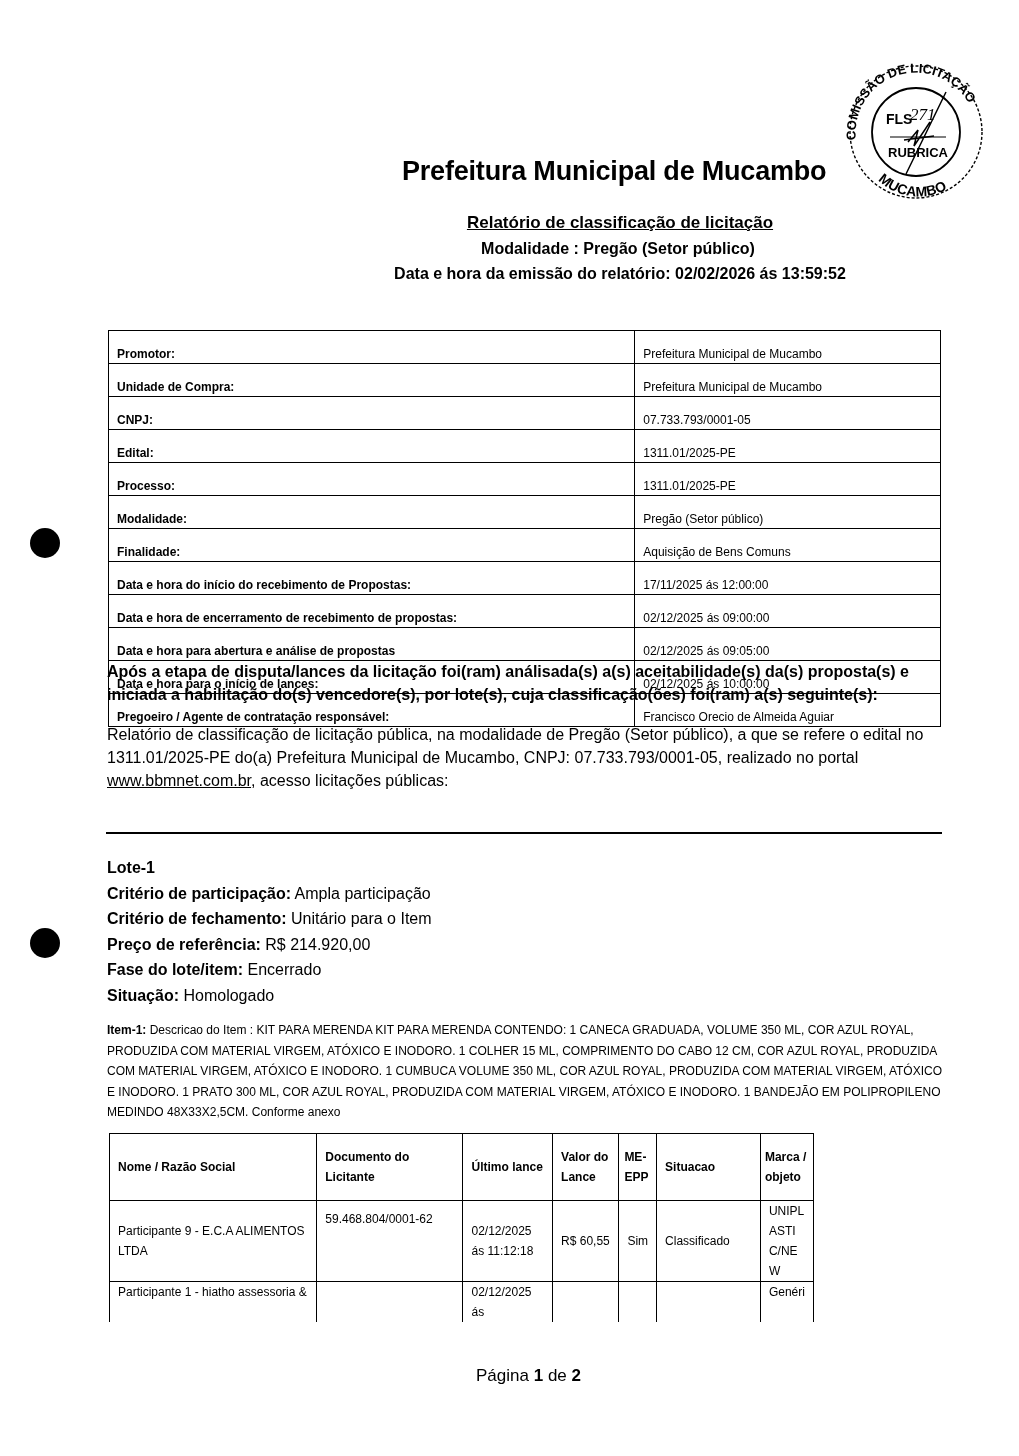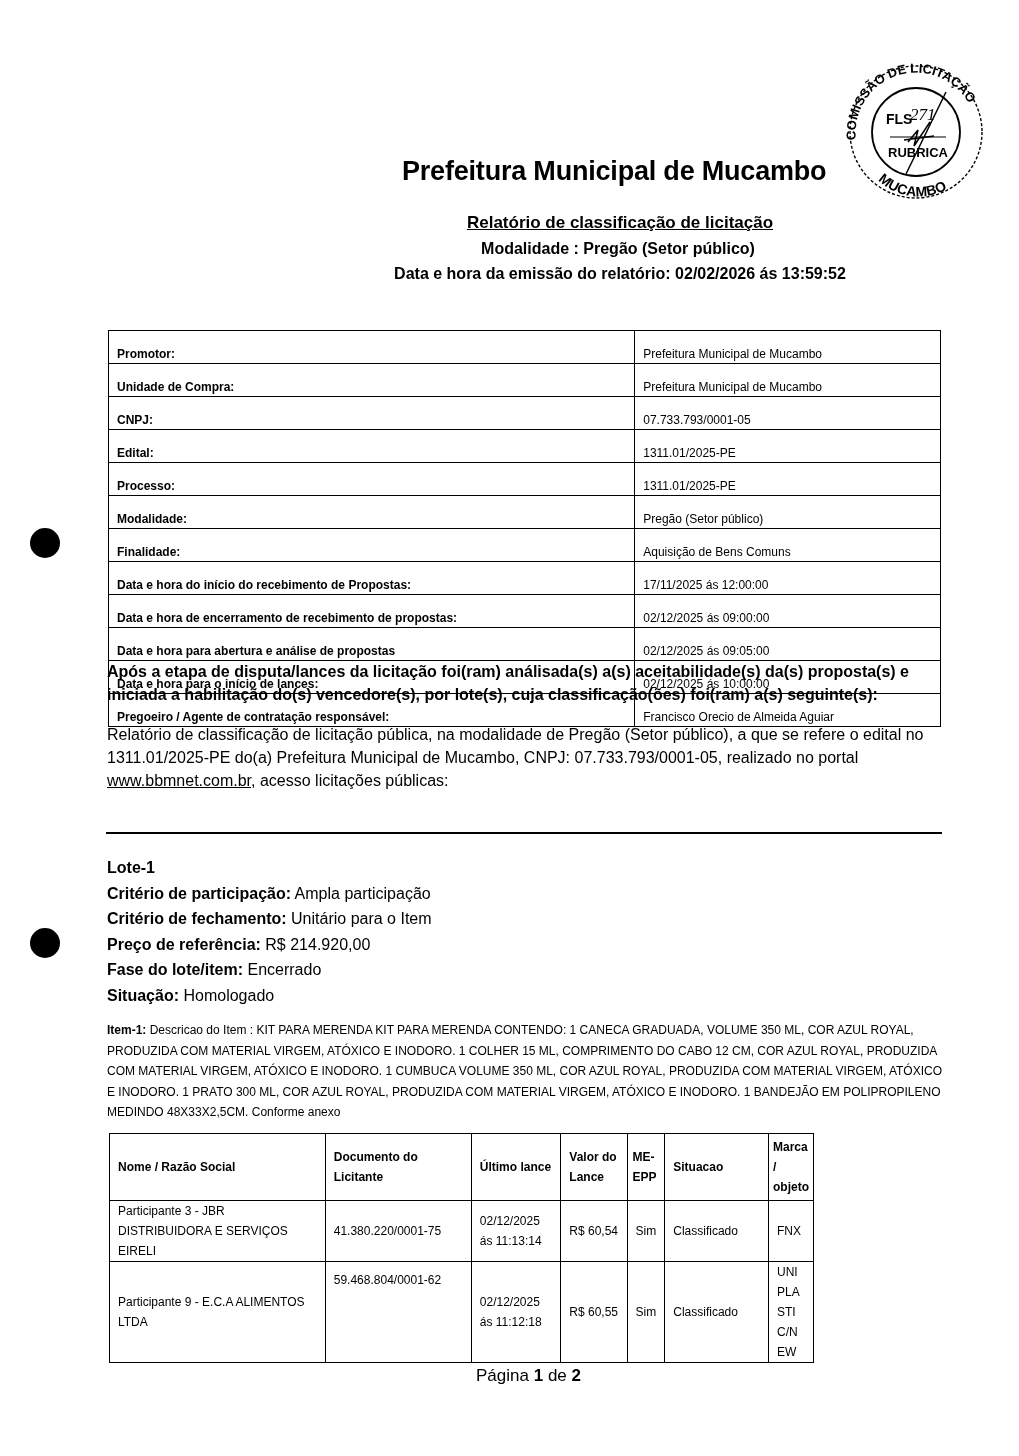--- a/index.html
+++ b/index.html
@@ -186,38 +186,38 @@
       <th class="c-nome">Nome / Razão Social</th>
       <th class="c-doc">Documento do Licitante</th>
       <th class="c-ult">Último lance</th>
       <th class="c-val">Valor do Lance</th>
       <th class="c-me">ME-EPP</th>
       <th class="c-sit">Situacao</th>
       <th class="c-marca">Marca / objeto</th>
     </tr>
   </thead>
   <tbody>
-    <tr class="r1">
-      <td>Participante 3 - JBR DISTRIBUIDORA E SERVIÇOS EIRELI</td>
-      <td>41.380.220/0001-75</td>
-      <td>02/12/2025 ás 11:13:14</td>
-      <td>R$ 60,54</td>
-      <td>Sim</td>
-      <td>Classificado</td>
-      <td>FNX</td>
-    </tr>
     <tr class="r2">
       <td>Participante 9 - E.C.A ALIMENTOS LTDA</td>
       <td style="vertical-align:top;padding-top:8px;">59.468.804/0001-62</td>
       <td>02/12/2025 ás 11:12:18</td>
       <td>R$ 60,55</td>
       <td>Sim</td>
       <td>Classificado</td>
       <td style="word-break:break-all;">UNIPLASTIC/NEW</td>
     </tr>
+    <tr class="r3">
+      <td class="cut">Participante 1 - hiatho assessoria &amp;</td>
+      <td></td>
+      <td class="cut">02/12/2025 ás</td>
+      <td></td>
+      <td></td>
+      <td></td>
+      <td class="cut">Genéri</td>
+    </tr>
   </tbody>
 </table>
 
 <div class="footer">
   <span>Página</span>
   <span class="b">1</span>
   <span>de</span>
   <span class="b">2</span>
 </div>
 

